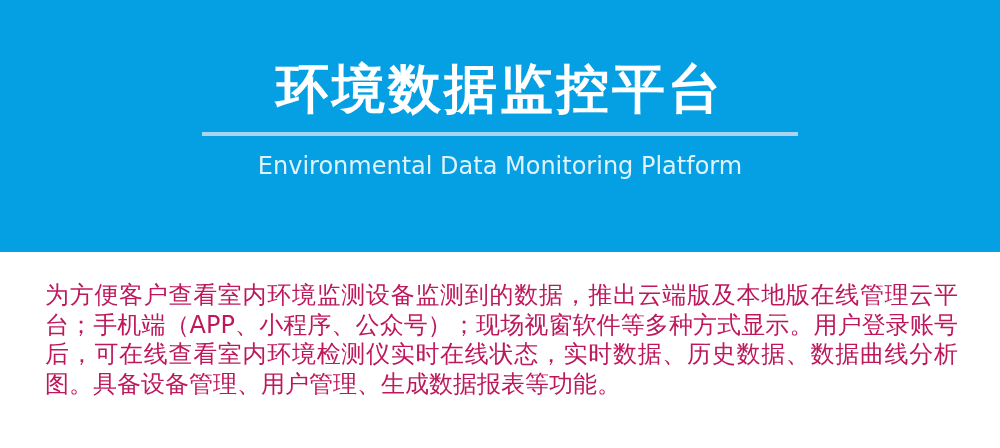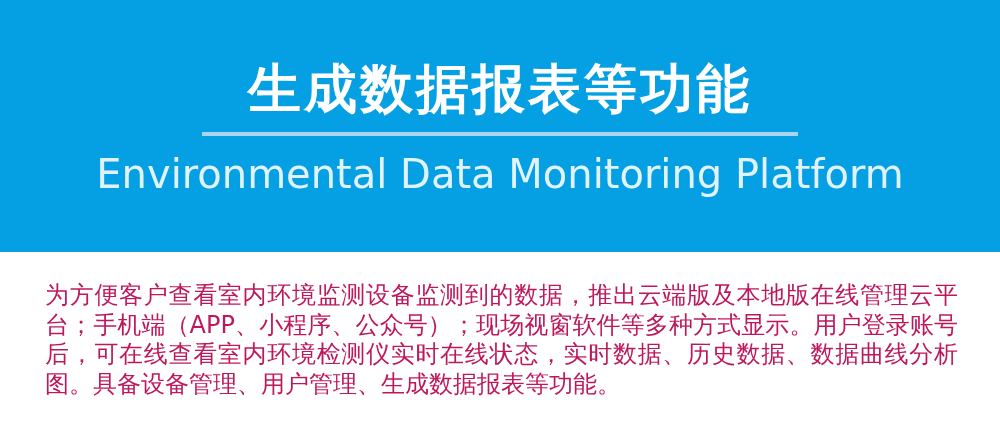--- a/index.html
+++ b/index.html
@@ -54,21 +54,21 @@
     height: 4px;
     background: #A9D6EE;
     margin-top: 17px;
     border: 0;
   }
 
   .banner-subtitle {
     margin: 0;
     padding: 0;
     font-family: "DejaVu Sans", "Liberation Sans", sans-serif;
-    font-size: 40px;
+    font-size: 24px;
     font-weight: normal;
     color: rgba(255, 255, 255, 0.88);
     letter-spacing: 0px;
     line-height: 1;
     margin-top: 18px;
     white-space: nowrap;
     text-align: center;
   }
 
   
@@ -89,20 +89,20 @@
     text-align-last: left;
     letter-spacing: 0px;
   }
 </style>
 </head>
 <body>
 
 <div id="page">
 
   <div class="banner">
-    <h1 class="banner-title">生成数据报表等功能</h1>
+    <h1 class="banner-title">环境数据监控平台</h1>
     <div class="banner-divider"></div>
     <div class="banner-subtitle">Environmental Data Monitoring Platform</div>
   </div>
 
   <p class="description">为方便客户查看室内环境监测设备监测到的数据，推出云端版及本地版在线管理云平台；手机端（APP、小程序、公众号）；现场视窗软件等多种方式显示。用户登录账号后，可在线查看室内环境检测仪实时在线状态，实时数据、历史数据、数据曲线分析图。具备设备管理、用户管理、生成数据报表等功能。</p>
 
 </div>
 
 </body></html>

